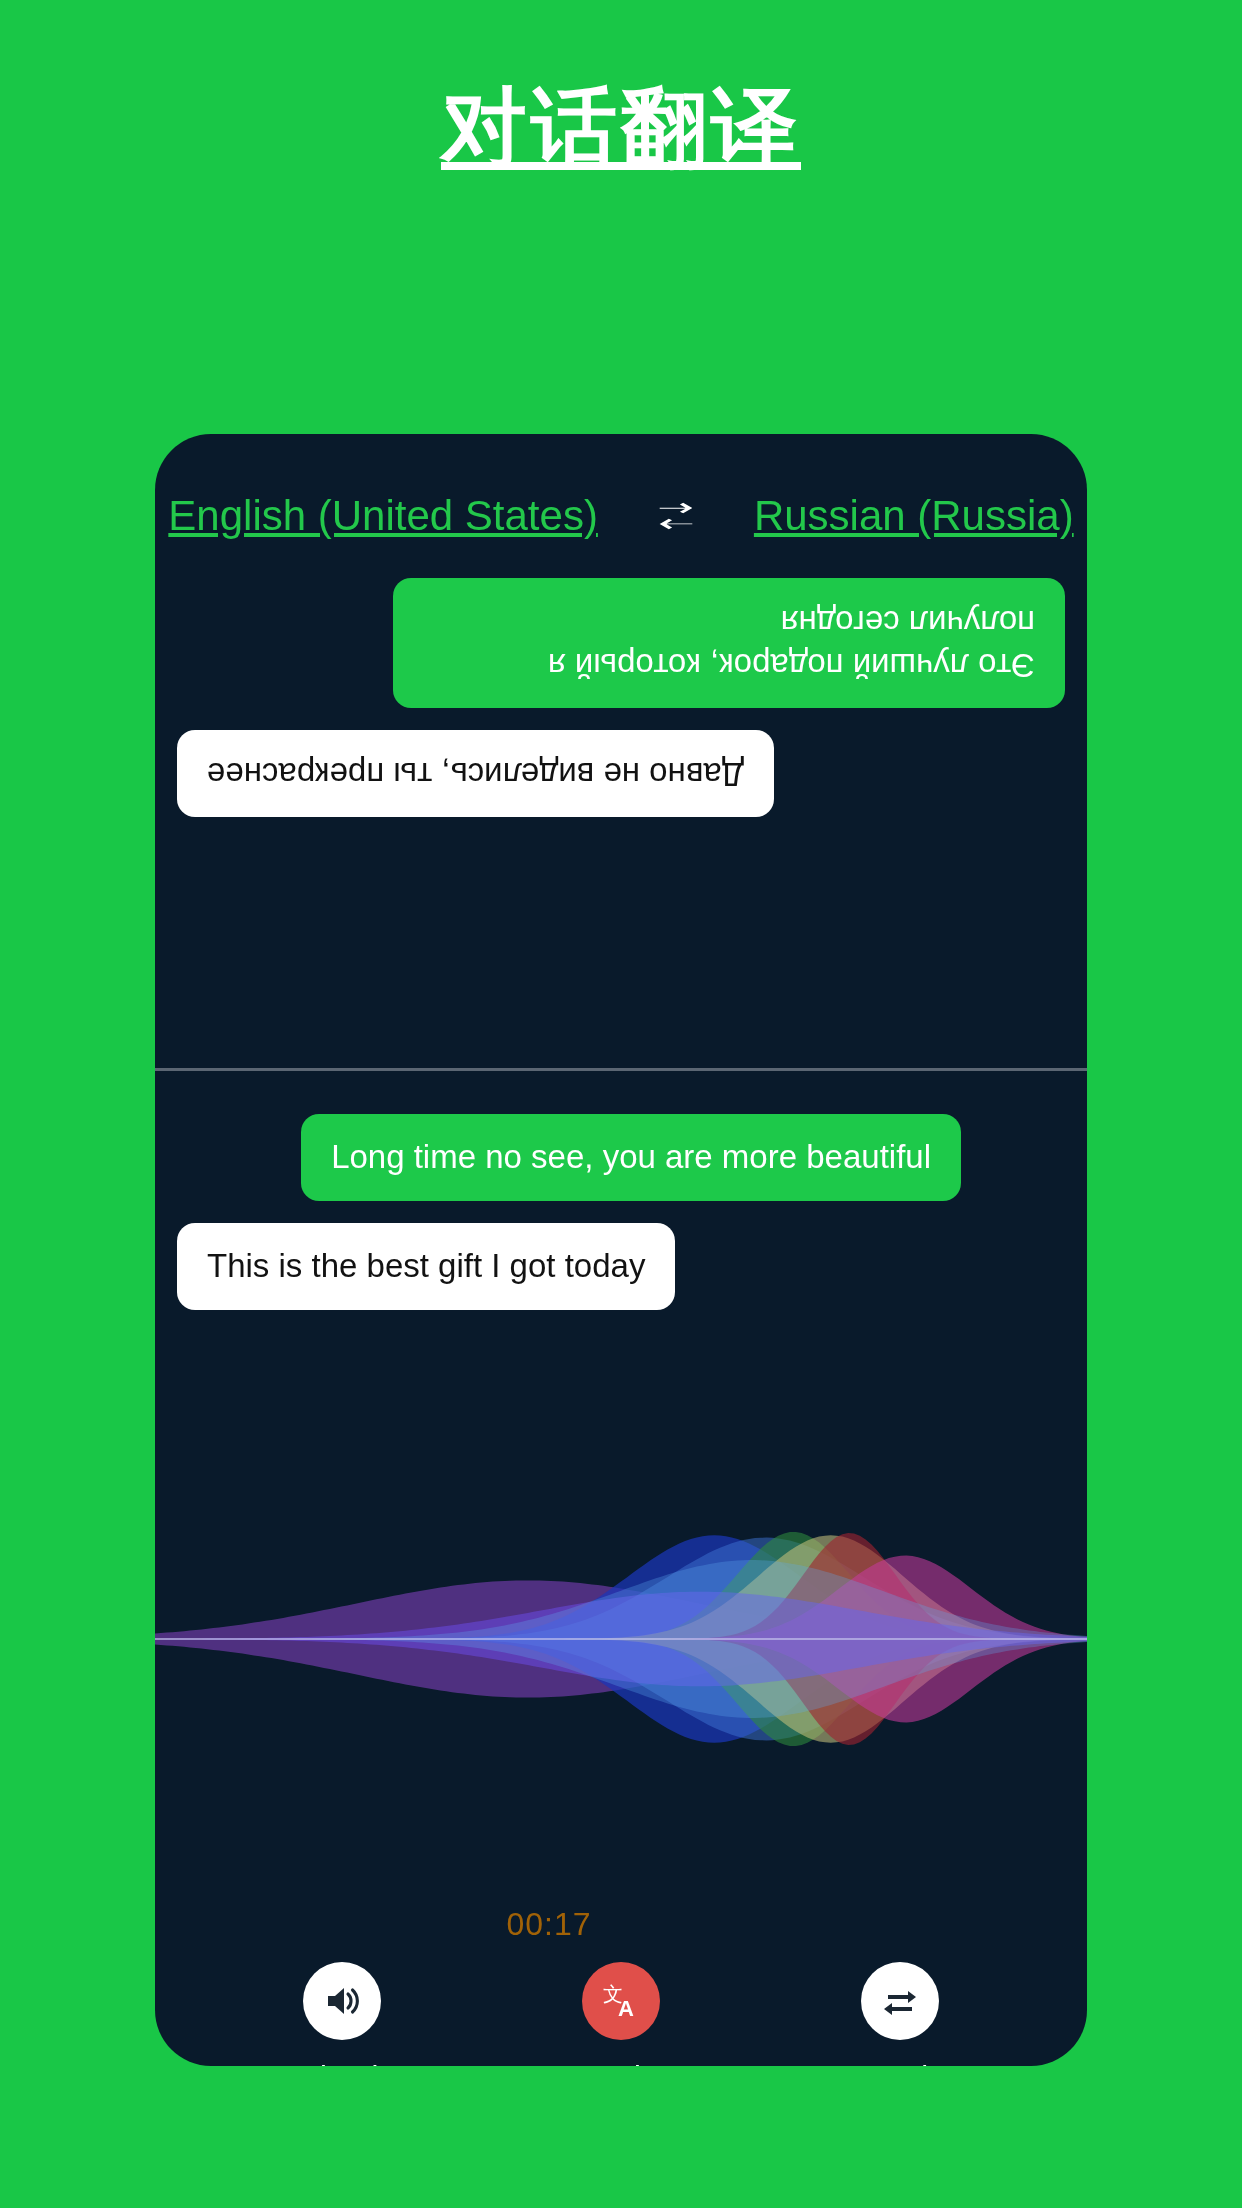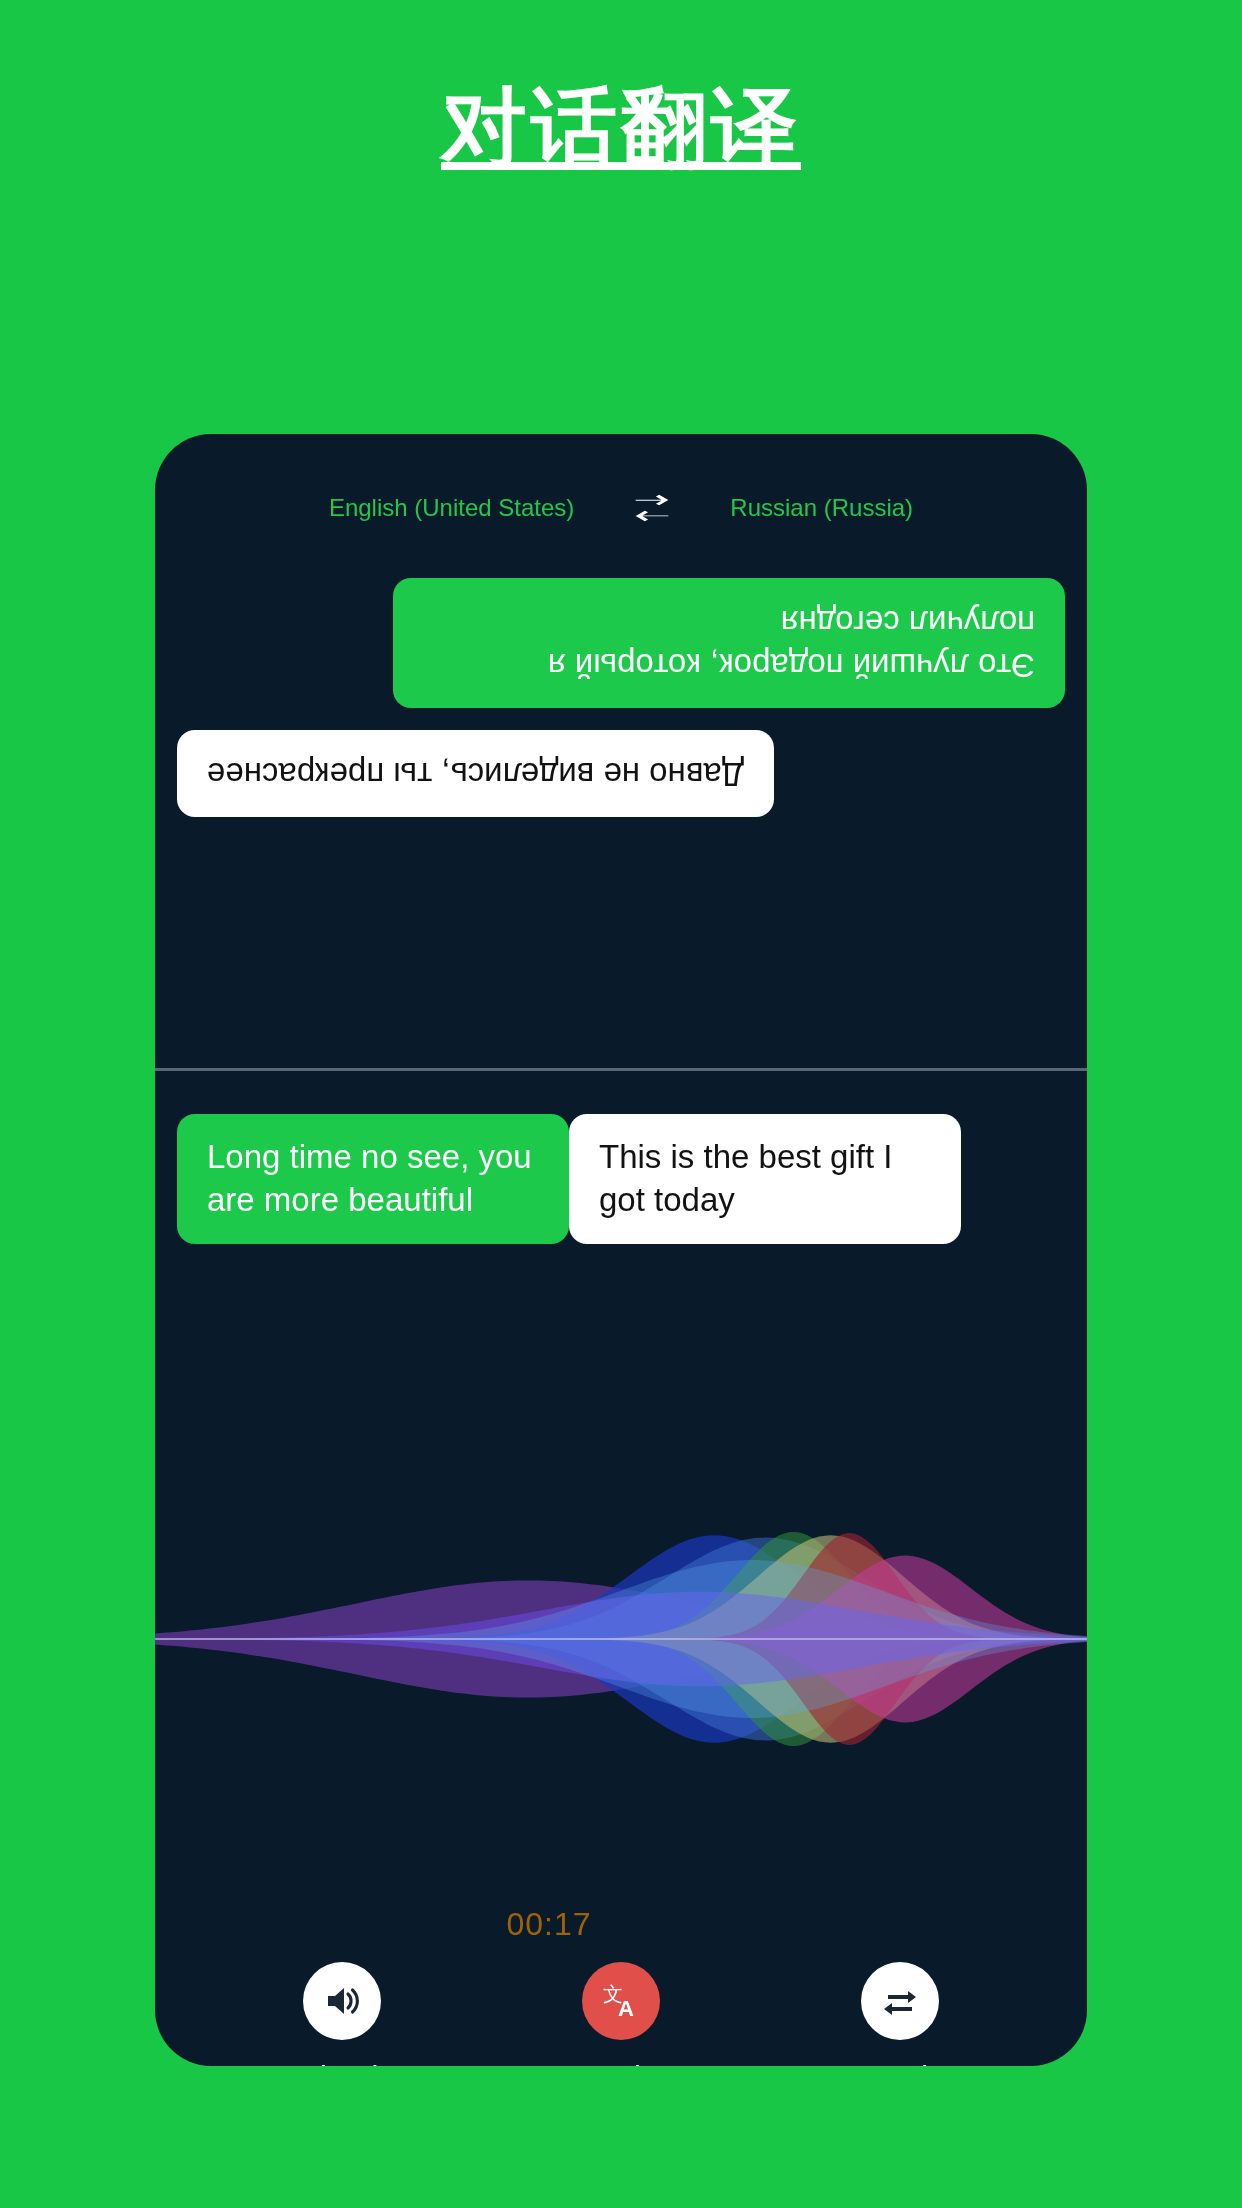--- a/index.html
+++ b/index.html
@@ -49,22 +49,23 @@
     left: 0;
     top: 58px;
     width: 932px;
     display: flex;
     align-items: center;
     justify-content: center;
     gap: 58px;
   }
   .lang-label {
     color: #23C84B;
-    font-size: 24px;
+    font-size: 42px;
     white-space: nowrap;
+    text-decoration: underline;
   }
   #swap-icon {
     width: 40px;
     height: 32px;
     display: block;
   }
 
   
   #pane-remote {
     position: absolute;
@@ -88,20 +89,21 @@
     background: #5B6673;
   }
 
   #pane-local {
     position: absolute;
     left: 0;
     top: 652px;
     width: 828px;
     padding: 28px 22px 0 22px;
     display: flex;
+    flex-direction: column;
   }
 
   .bubble-row { display: flex; width: 100%; margin-bottom: 22px; }
   .bubble-row.right { justify-content: flex-end; }
   .bubble-row.left  { justify-content: flex-start; }
 
   .bubble {
     max-width: 672px;
     padding: 22px 30px;
     border-radius: 18px;

